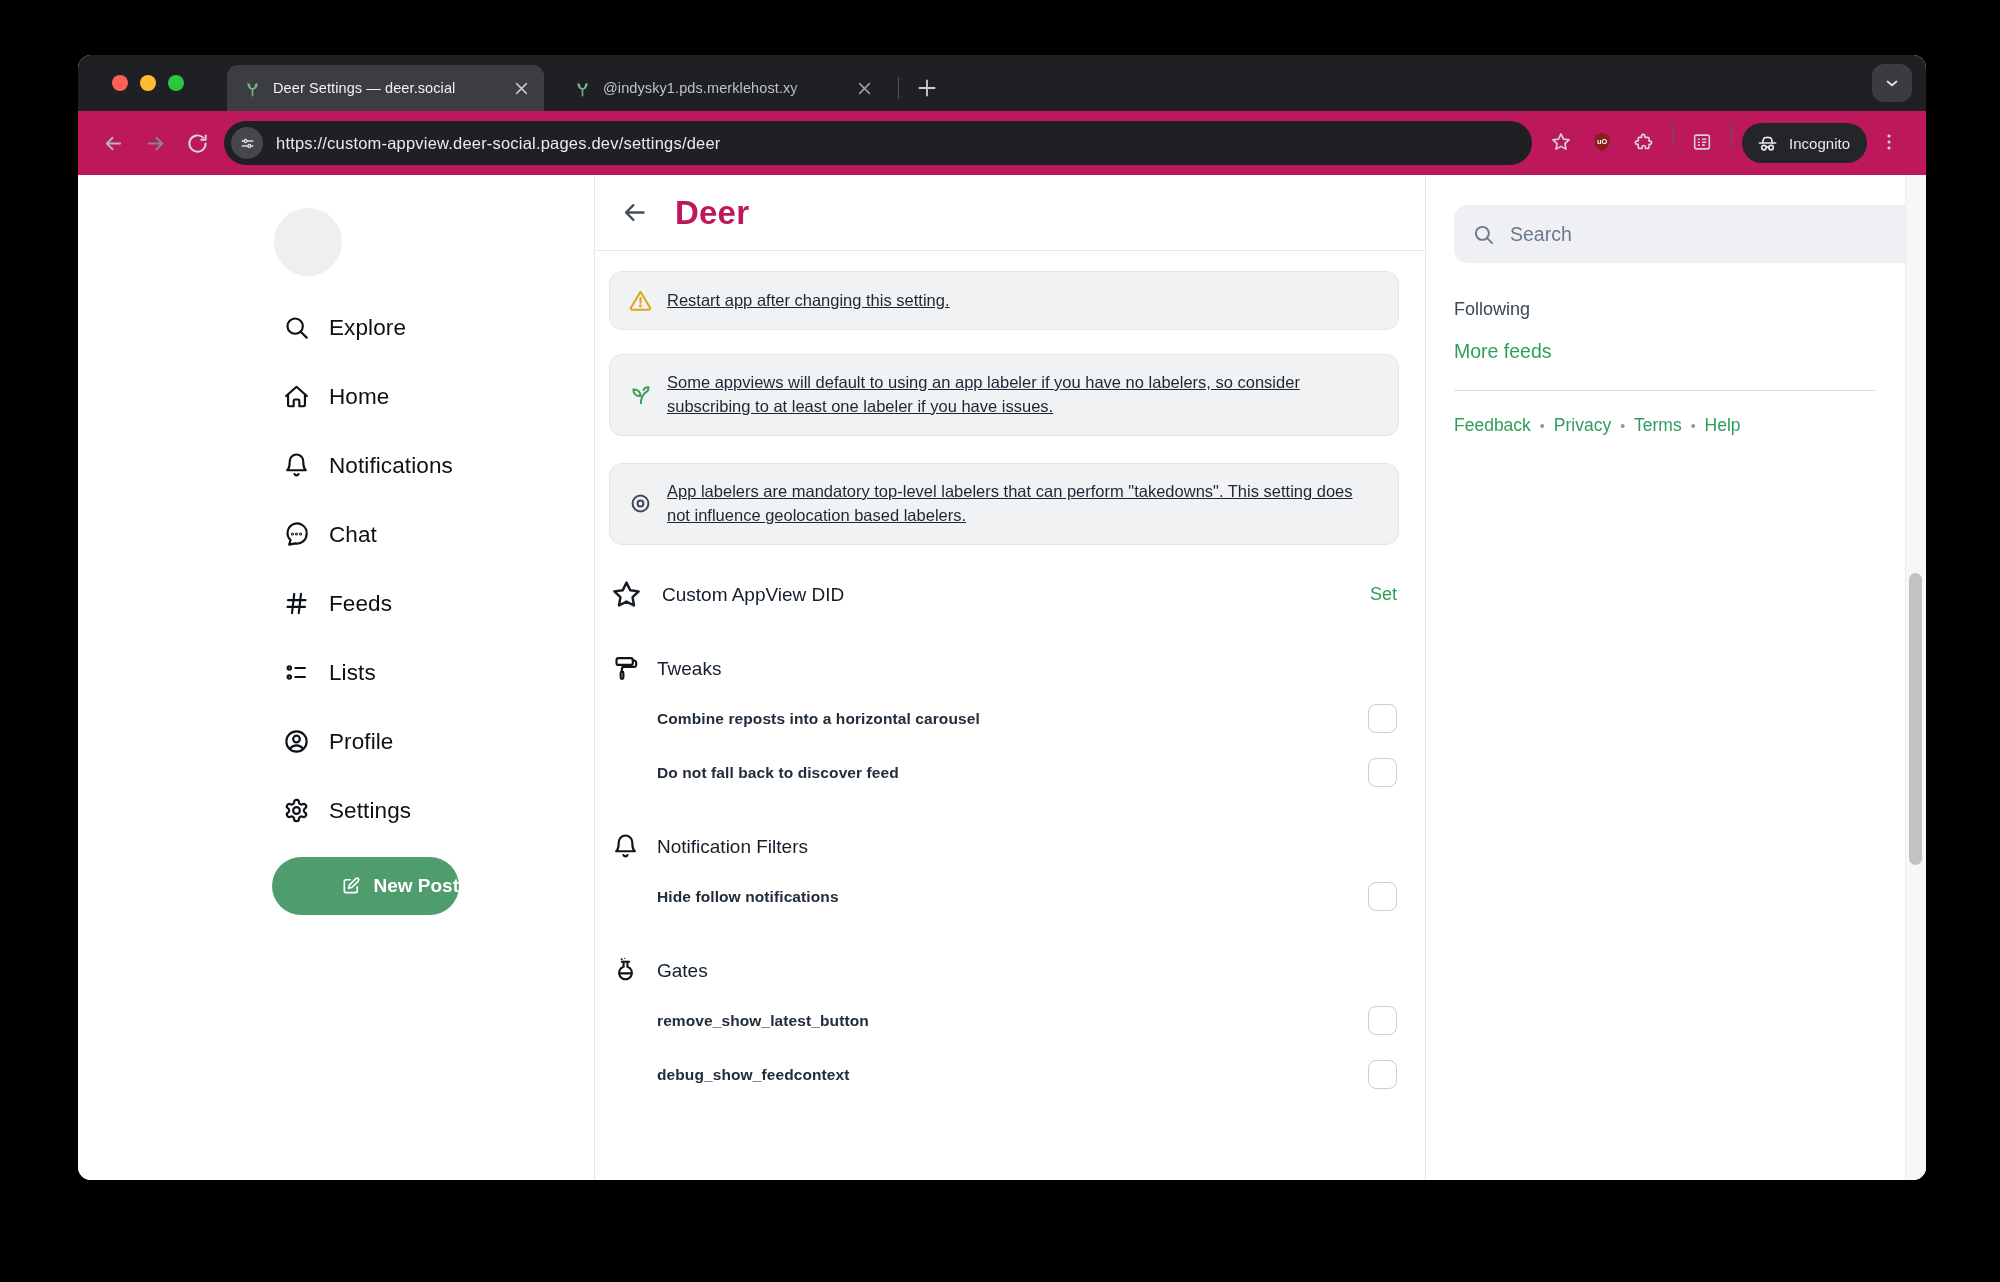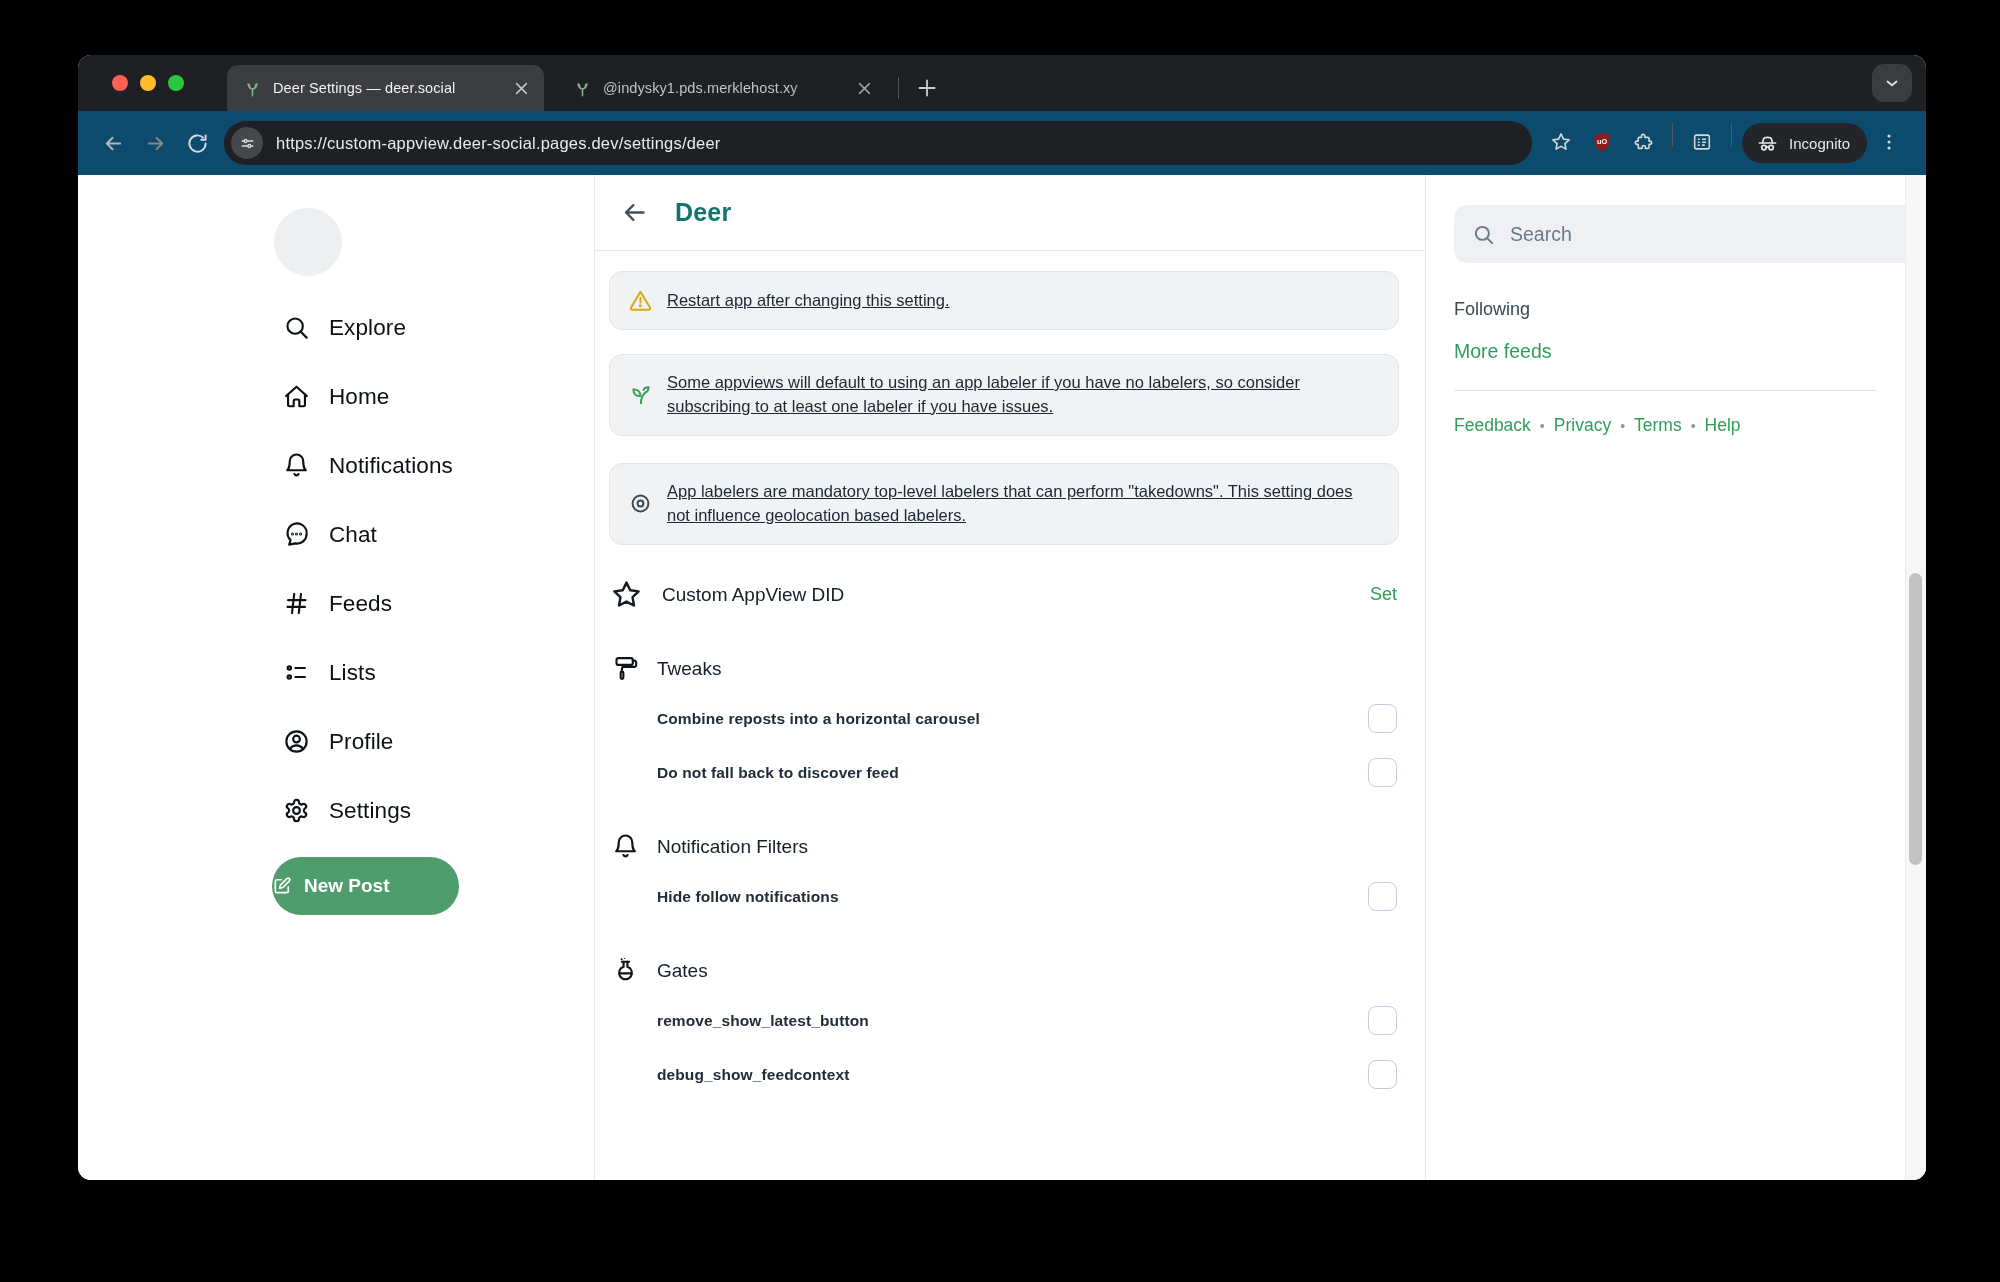--- a/index.html
+++ b/index.html
@@ -25,21 +25,21 @@
                     mask-image:linear-gradient(90deg,#000 78%,transparent 99%); }
   .tab-close { width:22px; height:22px; flex:none; display:flex; align-items:center; justify-content:center; border-radius:6px; }
   .tab-close svg { width:13px; height:13px; }
   .tabsep { width:1px; height:22px; background:#54565a; margin:0 11px; }
   .newtab-btn { width:34px; height:34px; display:flex; align-items:center; justify-content:center; color:#c9ccd0; }
   .tabsearch-btn { position:absolute; right:14px; top:9px; width:40px; height:38px; border-radius:12px;
                    background:#3a3c40; display:flex; align-items:center; justify-content:center; color:#e3e5e8; }
   .deer-ico { width:19px; height:19px; flex:none; color:#7fb089; }
 
   
-  .toolbar { height:64px; flex:none; background:#0c4a6e; display:flex; align-items:center; padding:0 18px 0 14px; }
+  .toolbar { height:64px; flex:none; background:#be185d; display:flex; align-items:center; padding:0 18px 0 14px; }
   .navbtn { width:42px; height:42px; border-radius:50%; display:flex; align-items:center; justify-content:center; flex:none; }
   .navbtn svg { width:23px; height:23px; }
   .c-back{ color:#b2b5ba; } .c-fwd{ color:#83868b; } .c-reload{ color:#d6d8db; }
   .urlbar { flex:1; min-width:0; height:44px; border-radius:22px; background:#1e2023; margin:0 10px 0 6px;
             display:flex; align-items:center; gap:13px; padding:0 18px 0 7px; }
   .siteinfo { width:32px; height:32px; border-radius:50%; background:#45474b; display:flex;
               align-items:center; justify-content:center; flex:none; color:#dadce0; }
   .siteinfo svg { width:17px; height:17px; }
   .url { font-size:16.5px; color:#e9eaee; white-space:nowrap; overflow:hidden; letter-spacing:.2px; }
   .tb-right { display:flex; align-items:flex-start; gap:3px; flex:none; }
@@ -54,31 +54,31 @@
   .content { flex:1; display:flex; background:#fff; position:relative; overflow:hidden; }
 
   
   .sidenav { width:516px; flex:none; padding:33px 0 0 196px; }
   .avatar { width:68px; height:68px; border-radius:50%; background:#edeff1; }
   .nav { margin-top:29px; }
   .nav-item { height:45px; display:flex; align-items:center; padding-left:9px; margin-bottom:24px; color:#0c1116; }
   .nav-item svg { width:27px; height:27px; flex:none; }
   .nav-label { margin-left:19px; font-size:22.5px; letter-spacing:.1px; }
   .newpost { margin:13px 0 0 -2px; width:187px; height:58px; border-radius:29px; background:#4f9d6c; color:#fff;
-             display:flex; align-items:center; justify-content:flex-start; gap:12px; font-size:19px; font-weight:700; border:none; }
+             display:flex; align-items:center; justify-content:flex-end; gap:12px; font-size:19px; font-weight:700; border:none; }
   .newpost svg { width:20px; height:20px; }
 
   
   .maincol { width:832px; flex:none; border-left:1px solid #e5e7ea; border-right:1px solid #e5e7ea;
              display:flex; flex-direction:column; overflow:hidden; }
   .mainhdr { height:76px; flex:none; border-bottom:1px solid #e5e7ea; display:flex; align-items:center;
              padding:0 24px; gap:26px; }
   .backbtn { width:30px; height:30px; display:flex; align-items:center; justify-content:center; color:#43505c; }
   .backbtn svg { width:27px; height:27px; }
-  .pagetitle { font-size:25px; font-weight:700; color:#0f766e; letter-spacing:.2px; }
+  .pagetitle { font-size:33px; font-weight:700; color:#be185d; letter-spacing:.2px; }
   .mainbody { padding:20px 26px 0 14px; }
 
   .notice { background:#f1f2f4; border:1px solid #e3e5e8; border-radius:13px; padding:16px 18px;
             display:flex; gap:14px; align-items:center; }
   .notice svg { width:25px; height:25px; flex:none; }
   .notice .txt { font-size:16.5px; line-height:1.45; color:#1d2733;text-decoration:underline; }
   .i-warn{ color:#d9a616; } .i-sprout{ color:#3a9e58; } .i-target{ color:#3c4854; }
   .mb1{ margin-bottom:24px; } .mb2{ margin-bottom:27px; }
   .hl { background:#b6d3f8; }
 

